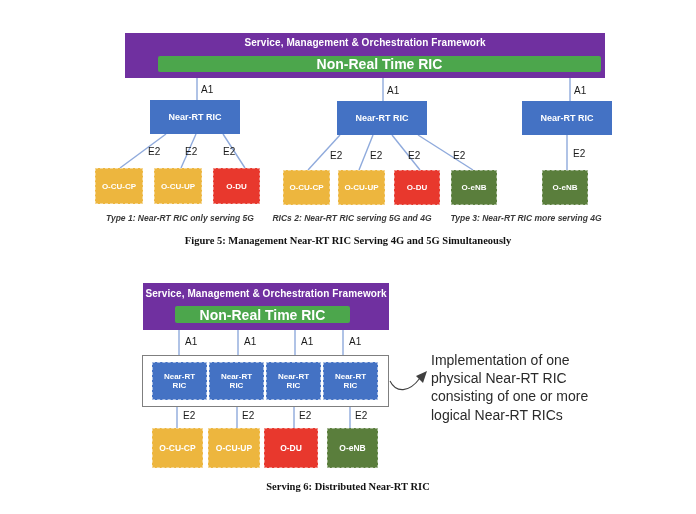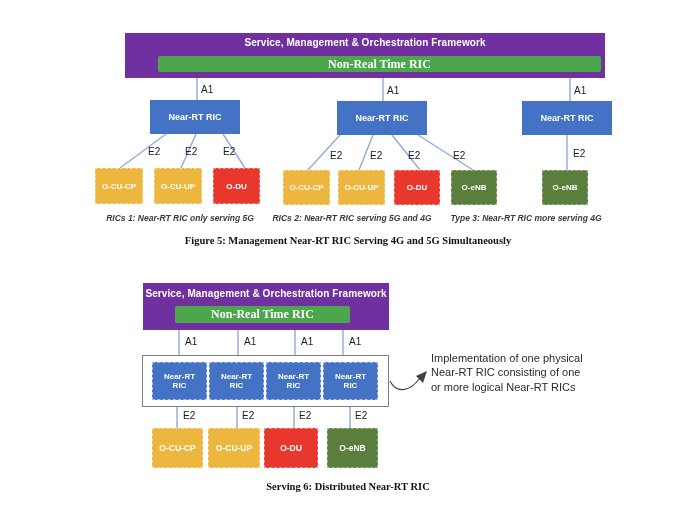--- a/index.html
+++ b/index.html
@@ -8,22 +8,22 @@
     font-family:"Liberation Sans", sans-serif;
   }
   .abs{position:absolute;}
   .smo{
     color:#fff;font-weight:bold;text-align:center;
   }
   .smo .smo-title{
     position:absolute;left:0;right:0;top:4px;font-size:10px;letter-spacing:.1px;
   }
   .greenbar{
-    position:absolute;color:#fff;font-weight:bold;font-size:12px;text-align:center;
-    border-radius:2px;display:flex;align-items:center;justify-content:center;font-family:Liberation Serif, serif;
+    position:absolute;color:#fff;font-weight:bold;font-size:14px;text-align:center;
+    border-radius:2px;display:flex;align-items:center;justify-content:center;
   }
   .ric{
     position:absolute;color:#fff;font-weight:bold;font-size:9px;text-align:center;
     display:flex;align-items:center;justify-content:center;
   }
   .node{
     position:absolute;color:#fff;font-weight:bold;font-size:8px;text-align:center;
     display:flex;align-items:center;justify-content:center;
     border:1px dashed rgba(255,255,255,0.45);box-sizing:border-box;
   }
@@ -41,21 +41,21 @@
   .container-box{
     position:absolute;background:#fff;border:1px solid #7f7f7f;box-sizing:border-box;
   }
   .ric-cell{
     position:absolute;color:#fff;font-weight:bold;font-size:8px;text-align:center;
     display:flex;align-items:center;justify-content:center;line-height:1.15;
     border:1px dashed rgba(255,255,255,0.55);box-sizing:border-box;
     padding:0 4px;
   }
   .annotation{
-    position:absolute;font-size:11px;line-height:1.3;color:#2a2a2a;
+    position:absolute;font-size:14px;line-height:1.3;color:#2a2a2a;
   }
   svg.wires{position:absolute;left:0;top:0;pointer-events:none;}
 </style>
 </head>
 <body>
 
 <div class="canvas">
 
   <svg class="wires" width="696" height="514">
 
@@ -117,21 +117,21 @@
     <div class="node" style="left: 154px; top: 168px; width: 48px; height: 36px; background-color: rgb(237, 182, 62);">O-CU-UP</div>
     <div class="node" style="left: 213px; top: 168px; width: 47px; height: 36px; background-color: rgb(232, 56, 45);">O-DU</div>
 
     <div class="node" style="left: 283px; top: 170px; width: 47px; height: 35px; background-color: rgb(237, 182, 62);">O-CU-CP</div>
     <div class="node" style="left: 338px; top: 170px; width: 47px; height: 35px; background-color: rgb(237, 182, 62);">O-CU-UP</div>
     <div class="node" style="left: 394px; top: 170px; width: 46px; height: 35px; background-color: rgb(232, 56, 45);">O-DU</div>
     <div class="node" style="left: 451px; top: 170px; width: 46px; height: 35px; background-color: rgb(90, 126, 60);">O-eNB</div>
 
     <div class="node" style="left: 542px; top: 170px; width: 46px; height: 35px; background-color: rgb(90, 126, 60);">O-eNB</div>
 
-    <div class="type-label" style="left:80px;top:213px;width:200px;">RICs 1: Near-RT RIC only serving 5G</div>
+    <div class="type-label" style="left:80px;top:213px;width:200px;">Type 1: Near-RT RIC only serving 5G</div>
     <div class="type-label" style="left:252px;top:213px;width:200px;">RICs 2: Near-RT RIC serving 5G and 4G</div>
     <div class="type-label" style="left:426px;top:213px;width:200px;">Type 3: Near-RT RIC more serving 4G</div>
 
     <div class="caption" style="top:235px;">Figure 5: Management Near-RT RIC Serving 4G and 5G Simultaneously</div>
   </div>
 
   <div>
     <div class="abs smo" style="left: 143px; top: 283px; width: 246px; height: 47px; background-color: rgb(112, 48, 160);">
       <span class="smo-title" style="top:5px;">Service, Management &amp; Orchestration Framework</span>
       <span class="greenbar" style="left: 32px; top: 23px; width: 175px; height: 17px; background-color: rgb(76, 166, 76);">Non-Real Time RIC</span>

